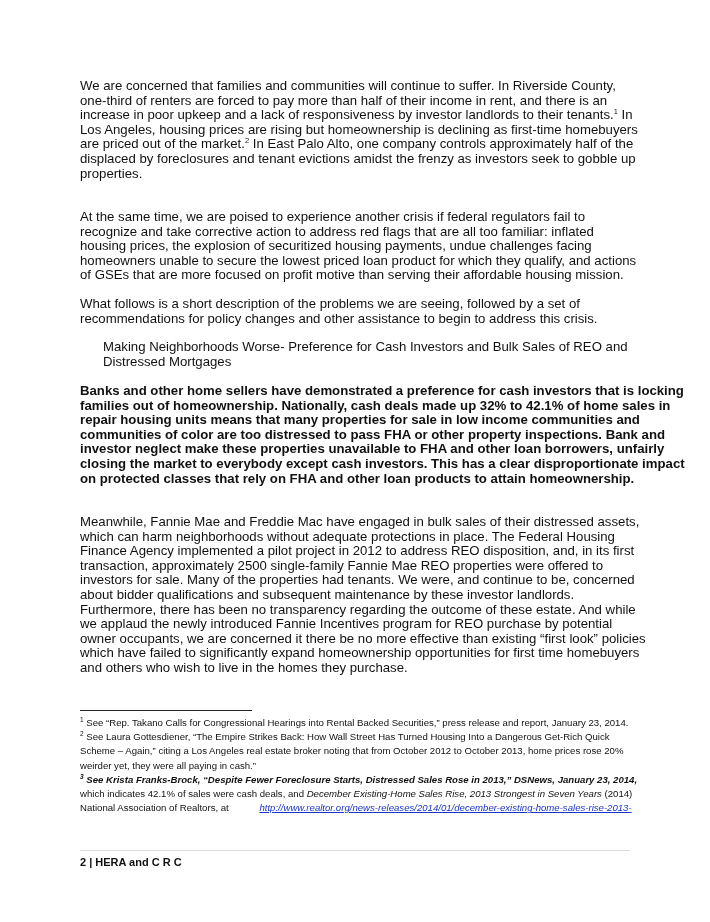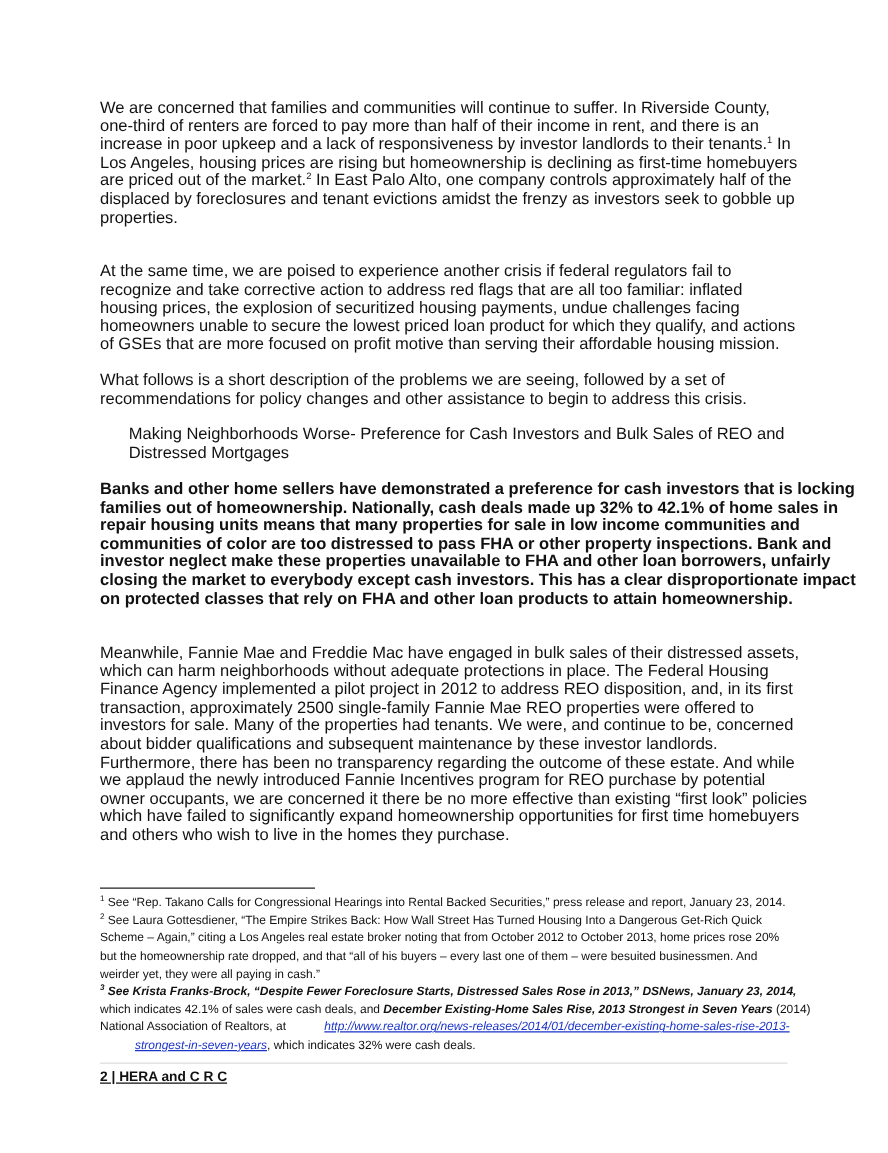--- a/index.html
+++ b/index.html
@@ -70,21 +70,21 @@
     }
     .footnotes .line {
       display: block;
       white-space: nowrap;
     }
     .footnotes sup.fn {
       font-size: 6.5px;
       vertical-align: 4px;
     }
     .bi { font-weight: bold; font-style: italic; }
-    .it { font-style: italic; font-weight: bold; }
+    .it { font-style: italic; }
     a.fn-link {
       color: #1a33c8;
       font-style: italic;
       text-decoration: underline;
       padding-left: 28px;
     }
 
     .footer-rule {
       position: absolute;
       left: 80px;
@@ -95,21 +95,20 @@
     }
     .footer {
       position: absolute;
       left: 80px;
       top: 856px;
       font-family: "Liberation Sans", sans-serif;
       font-size: 11px;
       font-weight: bold;
       color: #111;
       white-space: nowrap;
-      text-decoration: underline;
     }
   </style>
 </head>
 <body>
 
 <div class="page">
 
   <div class="body-text p1">
     <span class="line">We are concerned that families and communities will continue to suffer. In Riverside County,</span>
     <span class="line">one-third of renters are forced to pay more than half of their income in rent, and there is an</span>
@@ -162,25 +161,23 @@
     <span class="line">and others who wish to live in the homes they purchase.</span>
   </div>
 
   <div class="fn-rule"></div>
 
   <div class="footnotes">
     <span class="line"><sup class="fn">1</sup><span> See “Rep. Takano Calls for Congressional Hearings into Rental Backed Securities,” press release and report, January 23, 2014.</span></span>
 
     <span class="line"><sup class="fn">2</sup><span> See Laura Gottesdiener, “The Empire Strikes Back: How Wall Street Has Turned Housing Into a Dangerous Get-Rich Quick</span></span>
     <span class="line">Scheme – Again,” citing a Los Angeles real estate broker noting that from October 2012 to October 2013, home prices rose 20%</span>
-    <span class="line">but the homeownership rate dropped, and that “all of his buyers – every last one of them – were besuited businessmen. And</span>
     <span class="line">weirder yet, they were all paying in cash.”</span>
 
     <span class="line bi"><sup class="fn">3</sup><span> See Krista Franks-Brock, “Despite Fewer Foreclosure Starts, Distressed Sales Rose in 2013,” DSNews, January 23, 2014,</span></span>
     <span class="line"><span>which indicates 42.1% of sales were cash deals, and </span><span class="it">December Existing-Home Sales Rise, 2013 Strongest in Seven Years</span><span> (2014)</span></span>
     <span class="line"><span>National Association of Realtors, at </span><a class="fn-link" style="color: rgb(26, 51, 200);">http://www.realtor.org/news-releases/2014/01/december-existing-home-sales-rise-2013-</a></span>
-    <span class="line"><a class="fn-link" style="color: rgb(26, 51, 200);">strongest-in-seven-years</a><span>, which indicates 32% were cash deals.</span></span>
   </div>
 
   <div class="footer-rule"></div>
   <div class="footer">2 | HERA and C R C</div>
 
 </div>
 
 </body></html>

